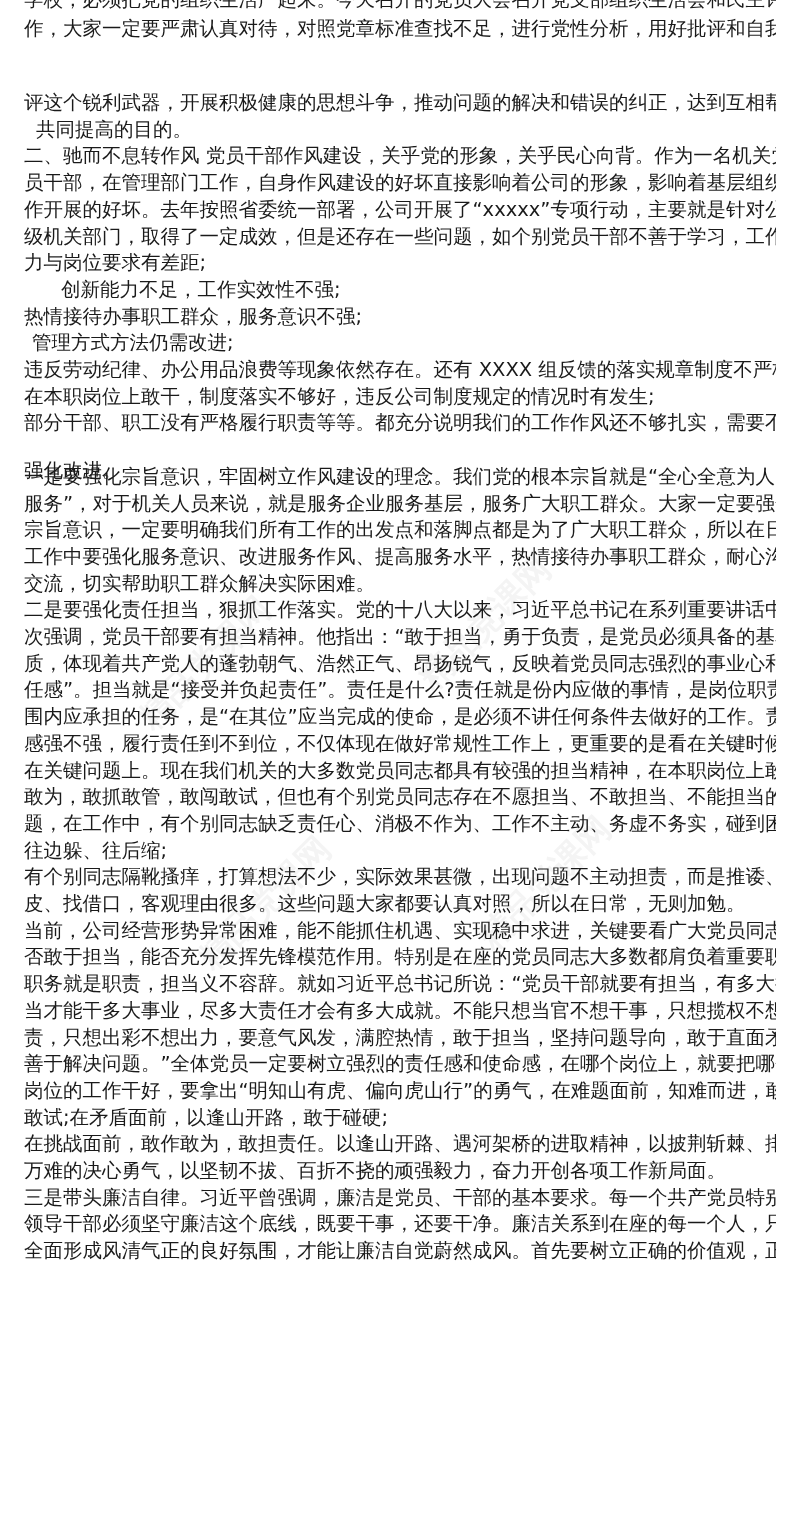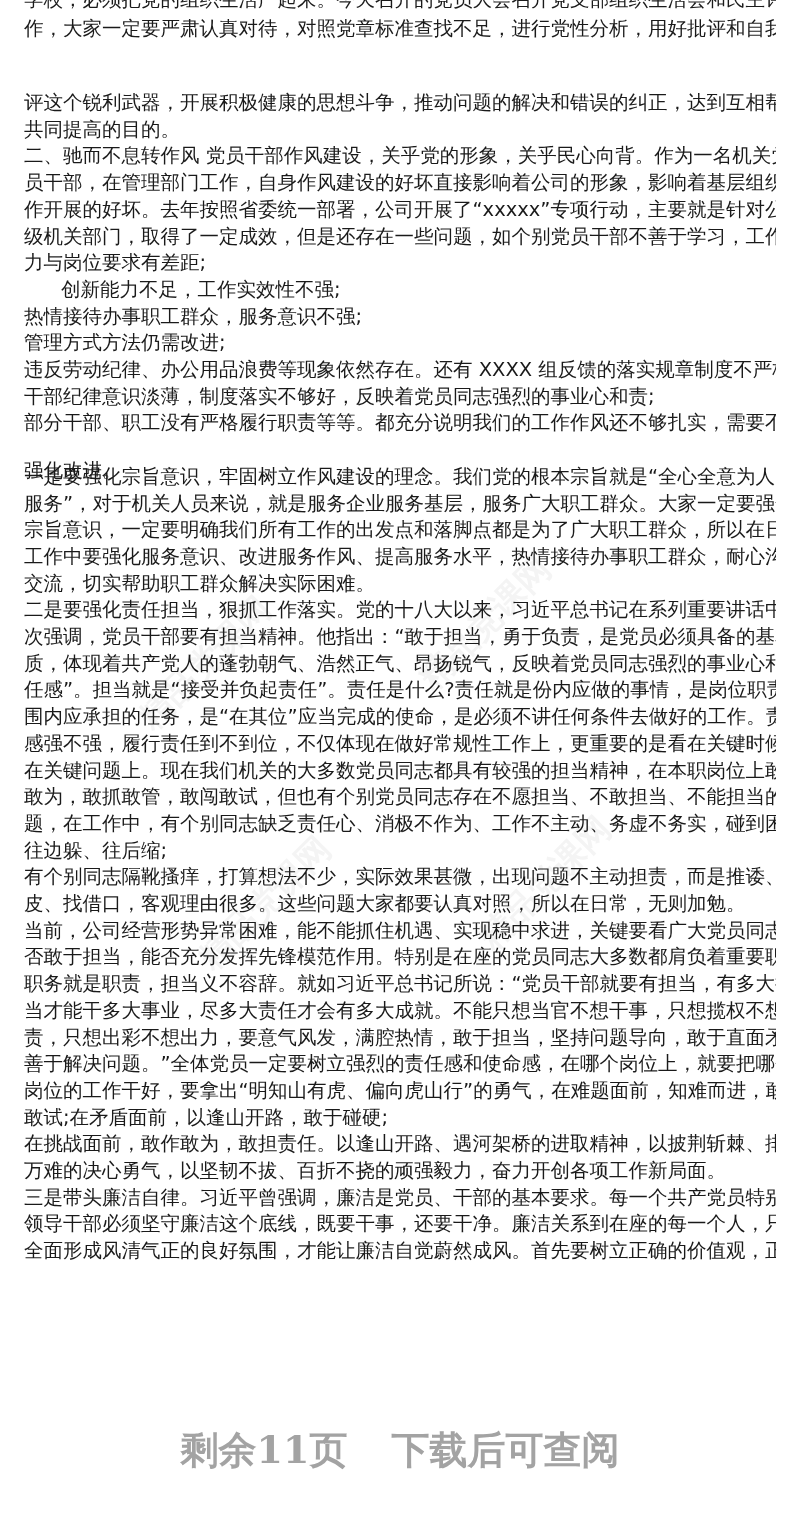--- a/index.html
+++ b/index.html
@@ -39,31 +39,31 @@
   <div class="watermark" style="left:120px;top:640px;">精品党课网</div>
   <div class="watermark" style="left:400px;top:600px;">精品党课网</div>
   <div class="watermark" style="left:180px;top:880px;">精品党课网</div>
   <div class="watermark" style="left:460px;top:860px;">精品党课网</div>
 
   <div class="line clipped">学校，必须把党的组织生活严起来。今天召开的党员大会召开党支部组织生活会和民主评议党员工</div>
   <div class="line" style="top:16px;">作，大家一定要严肃认真对待，对照党章标准查找不足，进行党性分析，用好批评和自我批</div>
 
   <div id="body-lines">
       <div class="line" style="top: 90px;">评这个锐利武器，开展积极健康的思想斗争，推动问题的解决和错误的纠正，达到互相帮助</div>
-      <div class="line short" style="top: 116.7px;">共同提高的目的。</div>
+      <div class="line short" style="top: 116.7px; margin-left: 12px;">共同提高的目的。</div>
       <div class="line" style="top: 143.4px;">二、驰而不息转作风 党员干部作风建设，关乎党的形象，关乎民心向背。作为一名机关党</div>
       <div class="line" style="top: 170.1px;">员干部，在管理部门工作，自身作风建设的好坏直接影响着公司的形象，影响着基层组织工</div>
       <div class="line" style="top: 196.8px;">作开展的好坏。去年按照省委统一部署，公司开展了“xxxxx”专项行动，主要就是针对公司两</div>
       <div class="line" style="top: 223.5px;">级机关部门，取得了一定成效，但是还存在一些问题，如个别党员干部不善于学习，工作能</div>
       <div class="line short" style="top: 250.2px;">力与岗位要求有差距;</div>
       <div class="line short" style="top: 276.9px; margin-left: 37px;">创新能力不足，工作实效性不强;</div>
       <div class="line short" style="top: 303.6px;">热情接待办事职工群众，服务意识不强;</div>
-      <div class="line short" style="top: 330.3px;">管理方式方法仍需改进;</div>
+      <div class="line short" style="top: 330.3px; margin-left: 8px;">管理方式方法仍需改进;</div>
       <div class="line" style="top: 357px;">违反劳动纪律、办公用品浪费等现象依然存在。还有 XXXX 组反馈的落实规章制度不严格，</div>
-      <div class="line short" style="top: 383.7px;">干部纪律意识淡薄，制度落实不够好，反映着党员同志强烈的事业心和责;</div>
+      <div class="line short" style="top: 383.7px;">在本职岗位上敢干，制度落实不够好，违反公司制度规定的情况时有发生;</div>
       <div class="line" style="top: 410.4px;">部分干部、职工没有严格履行职责等等。都充分说明我们的工作作风还不够扎实，需要不断</div>
       <div class="line short" style="top: 458px;">强化改进。</div>
       <div class="line" style="top: 463.8px;">一是要强化宗旨意识，牢固树立作风建设的理念。我们党的根本宗旨就是“全心全意为人民</div>
       <div class="line" style="top: 490.5px;">服务”，对于机关人员来说，就是服务企业服务基层，服务广大职工群众。大家一定要强化</div>
       <div class="line" style="top: 517.2px;">宗旨意识，一定要明确我们所有工作的出发点和落脚点都是为了广大职工群众，所以在日常</div>
       <div class="line" style="top: 543.9px;">工作中要强化服务意识、改进服务作风、提高服务水平，热情接待办事职工群众，耐心沟通</div>
       <div class="line short" style="top: 570.6px;">交流，切实帮助职工群众解决实际困难。</div>
       <div class="line" style="top: 597.3px;">二是要强化责任担当，狠抓工作落实。党的十八大以来，习近平总书记在系列重要讲话中多</div>
       <div class="line" style="top: 624px;">次强调，党员干部要有担当精神。他指出：“敢于担当，勇于负责，是党员必须具备的基本素</div>
       <div class="line" style="top: 650.7px;">质，体现着共产党人的蓬勃朝气、浩然正气、昂扬锐气，反映着党员同志强烈的事业心和责</div>
@@ -84,16 +84,13 @@
       <div class="line" style="top: 1051.2px;">善于解决问题。”全体党员一定要树立强烈的责任感和使命感，在哪个岗位上，就要把哪个</div>
       <div class="line" style="top: 1077.9px;">岗位的工作干好，要拿出“明知山有虎、偏向虎山行”的勇气，在难题面前，知难而进，敢闯</div>
       <div class="line short" style="top: 1104.6px;">敢试;在矛盾面前，以逢山开路，敢于碰硬;</div>
       <div class="line" style="top: 1131.3px;">在挑战面前，敢作敢为，敢担责任。以逢山开路、遇河架桥的进取精神，以披荆斩棘、排除</div>
       <div class="line short" style="top: 1158px;">万难的决心勇气，以坚韧不拔、百折不挠的顽强毅力，奋力开创各项工作新局面。</div>
       <div class="line" style="top: 1184.7px;">三是带头廉洁自律。习近平曾强调，廉洁是党员、干部的基本要求。每一个共产党员特别是</div>
       <div class="line" style="top: 1211.4px;">领导干部必须坚守廉洁这个底线，既要干事，还要干净。廉洁关系到在座的每一个人，只有</div>
       <div class="line" style="top: 1238.1px;">全面形成风清气正的良好氛围，才能让廉洁自觉蔚然成风。首先要树立正确的价值观，正确</div>
     </div>
 
-  <div class="footer-banner">
-    <span>剩余11页</span><span class="gap"></span><span>下载后可查阅</span>
-  </div>
 </div>
 
 </body></html>

